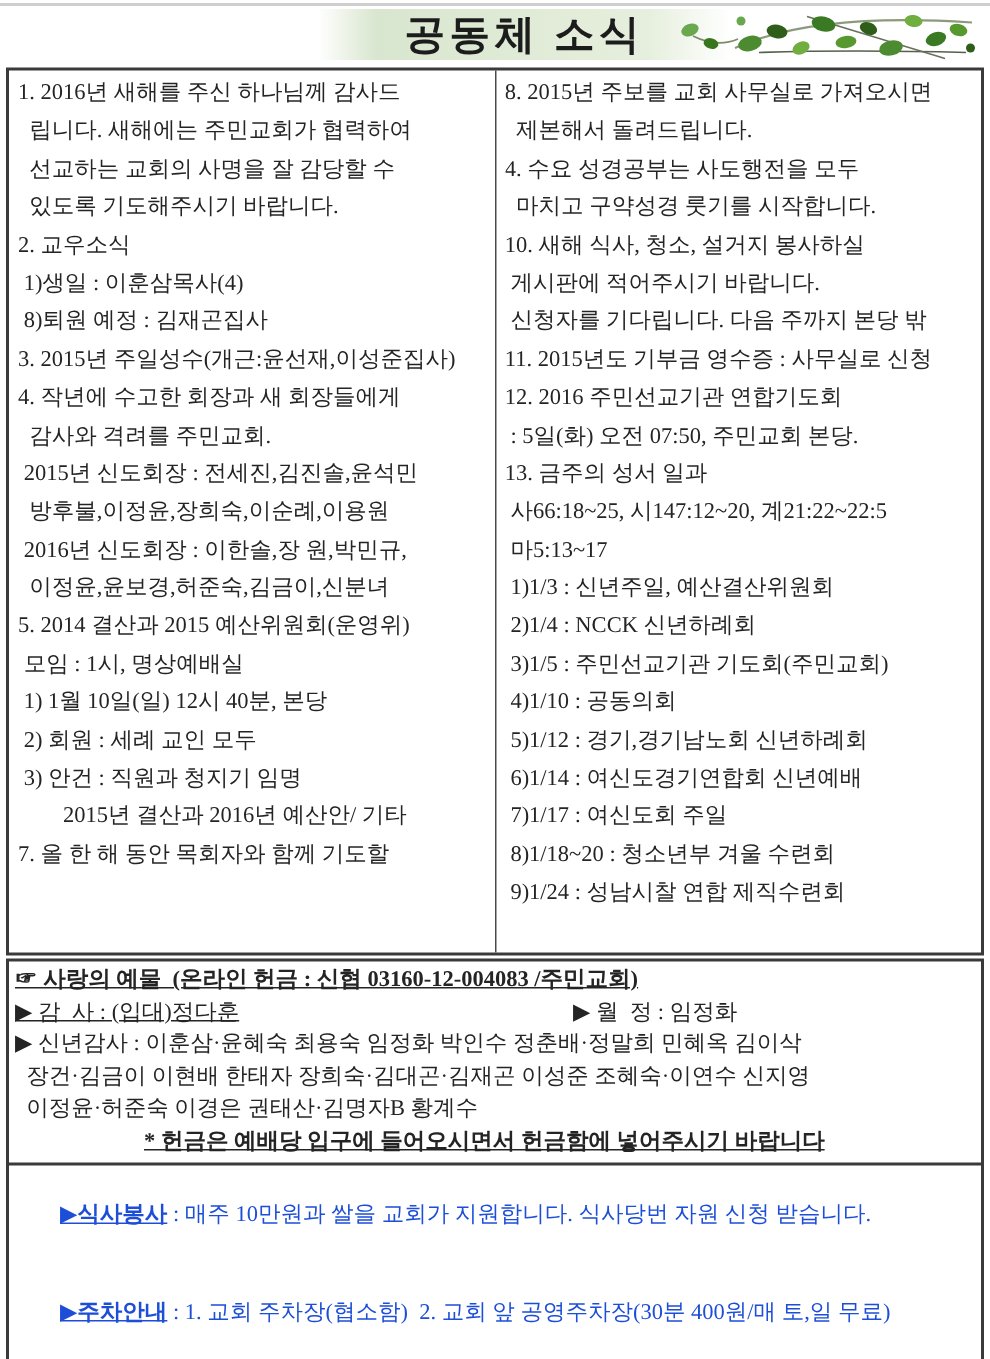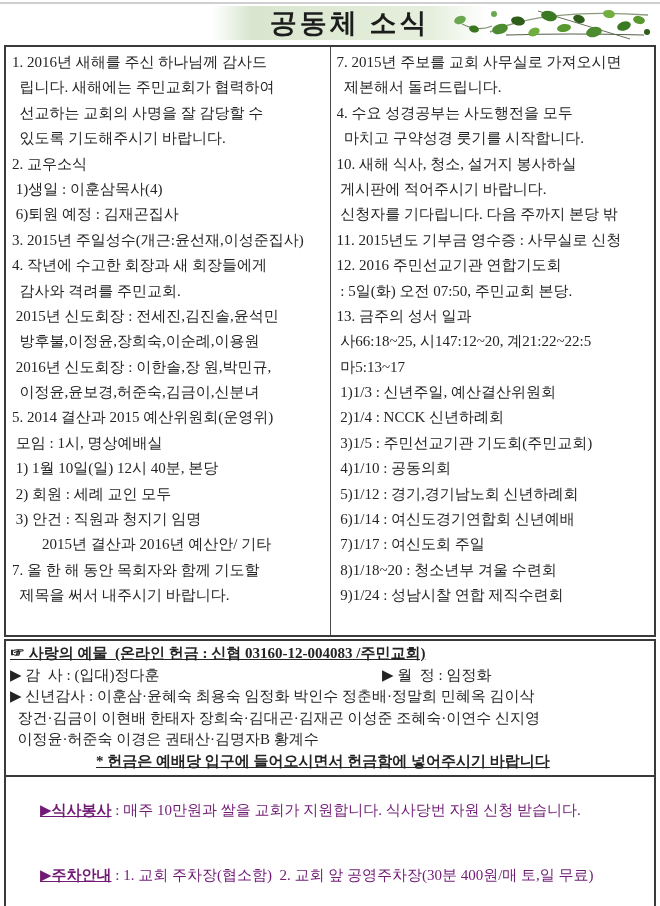--- a/index.html
+++ b/index.html
@@ -37,24 +37,24 @@
     line-height: 25.4px; height: 25.4px; font-size: 15px;
     white-space: pre; overflow: hidden; color: #242424;
   }
 
   
   .lower-box { margin: 2px 4px 0; border: 2px solid #3a3a3a; }
   .offering { padding: 2px 4px; }
   .oline { line-height: 21.6px; font-size: 15px; white-space: pre; overflow: hidden; color: #242424; }
   .bold { font-weight: bold; text-decoration: underline; }
   .orow { display: flex; }
-  .orow .left-half { width: 372px; flex: none; }
+  .orow .left-half { width: 372px; flex: none; text-decoration: underline; }
   .note-line { padding-left: 86px; }
   .service { border-top: 2px solid #3a3a3a; padding: 2px 4px; }
-  .sline { line-height: 21.6px; font-size: 15px; white-space: pre; overflow: hidden; color: #701a75; }
+  .sline { line-height: 21.6px; font-size: 15px; white-space: pre; overflow: hidden; color: #1d4ed8; }
 </style>
 </head>
 <body>
 
 <div class="page">
 
   <div class="top-line"></div>
 
   <div class="header">
     <div class="title-band">
@@ -83,40 +83,39 @@
   </div>
 
   <div class="main-box">
     <div class="col">
         <div class="nline">1. 2016년 새해를 주신 하나님께 감사드</div>
         <div class="nline">  립니다. 새해에는 주민교회가 협력하여</div>
         <div class="nline">  선교하는 교회의 사명을 잘 감당할 수</div>
         <div class="nline">  있도록 기도해주시기 바랍니다.</div>
         <div class="nline">2. 교우소식</div>
         <div class="nline"> 1)생일 : 이훈삼목사(4)</div>
-        <div class="nline"> 6)퇴원 예정 : 김재곤집사</div>
+        <div class="nline"> 8)퇴원 예정 : 김재곤집사</div>
         <div class="nline">3. 2015년 주일성수(개근:윤선재,이성준집사)</div>
         <div class="nline">4. 작년에 수고한 회장과 새 회장들에게</div>
         <div class="nline">  감사와 격려를 주민교회.</div>
         <div class="nline"> 2015년 신도회장 : 전세진,김진솔,윤석민</div>
         <div class="nline">  방후불,이정윤,장희숙,이순례,이용원</div>
         <div class="nline"> 2016년 신도회장 : 이한솔,장 원,박민규,</div>
         <div class="nline">  이정윤,윤보경,허준숙,김금이,신분녀</div>
         <div class="nline">5. 2014 결산과 2015 예산위원회(운영위)</div>
         <div class="nline"> 모임 : 1시, 명상예배실</div>
         <div class="nline"> 1) 1월 10일(일) 12시 40분, 본당</div>
         <div class="nline"> 2) 회원 : 세례 교인 모두</div>
         <div class="nline"> 3) 안건 : 직원과 청지기 임명</div>
         <div class="nline">        2015년 결산과 2016년 예산안/ 기타</div>
         <div class="nline">7. 올 한 해 동안 목회자와 함께 기도할</div>
-        <div class="nline">  제목을 써서 내주시기 바랍니다.</div>
       </div>
     <div class="col-divider"></div>
     <div class="col">
-        <div class="nline">7. 2015년 주보를 교회 사무실로 가져오시면</div>
+        <div class="nline">8. 2015년 주보를 교회 사무실로 가져오시면</div>
         <div class="nline">  제본해서 돌려드립니다.</div>
         <div class="nline">4. 수요 성경공부는 사도행전을 모두</div>
         <div class="nline">  마치고 구약성경 룻기를 시작합니다.</div>
         <div class="nline">10. 새해 식사, 청소, 설거지 봉사하실</div>
         <div class="nline"> 게시판에 적어주시기 바랍니다.</div>
         <div class="nline"> 신청자를 기다립니다. 다음 주까지 본당 밖</div>
         <div class="nline">11. 2015년도 기부금 영수증 : 사무실로 신청</div>
         <div class="nline">12. 2016 주민선교기관 연합기도회</div>
         <div class="nline"> : 5일(화) 오전 07:50, 주민교회 본당.</div>
         <div class="nline">13. 금주의 성서 일과</div>

